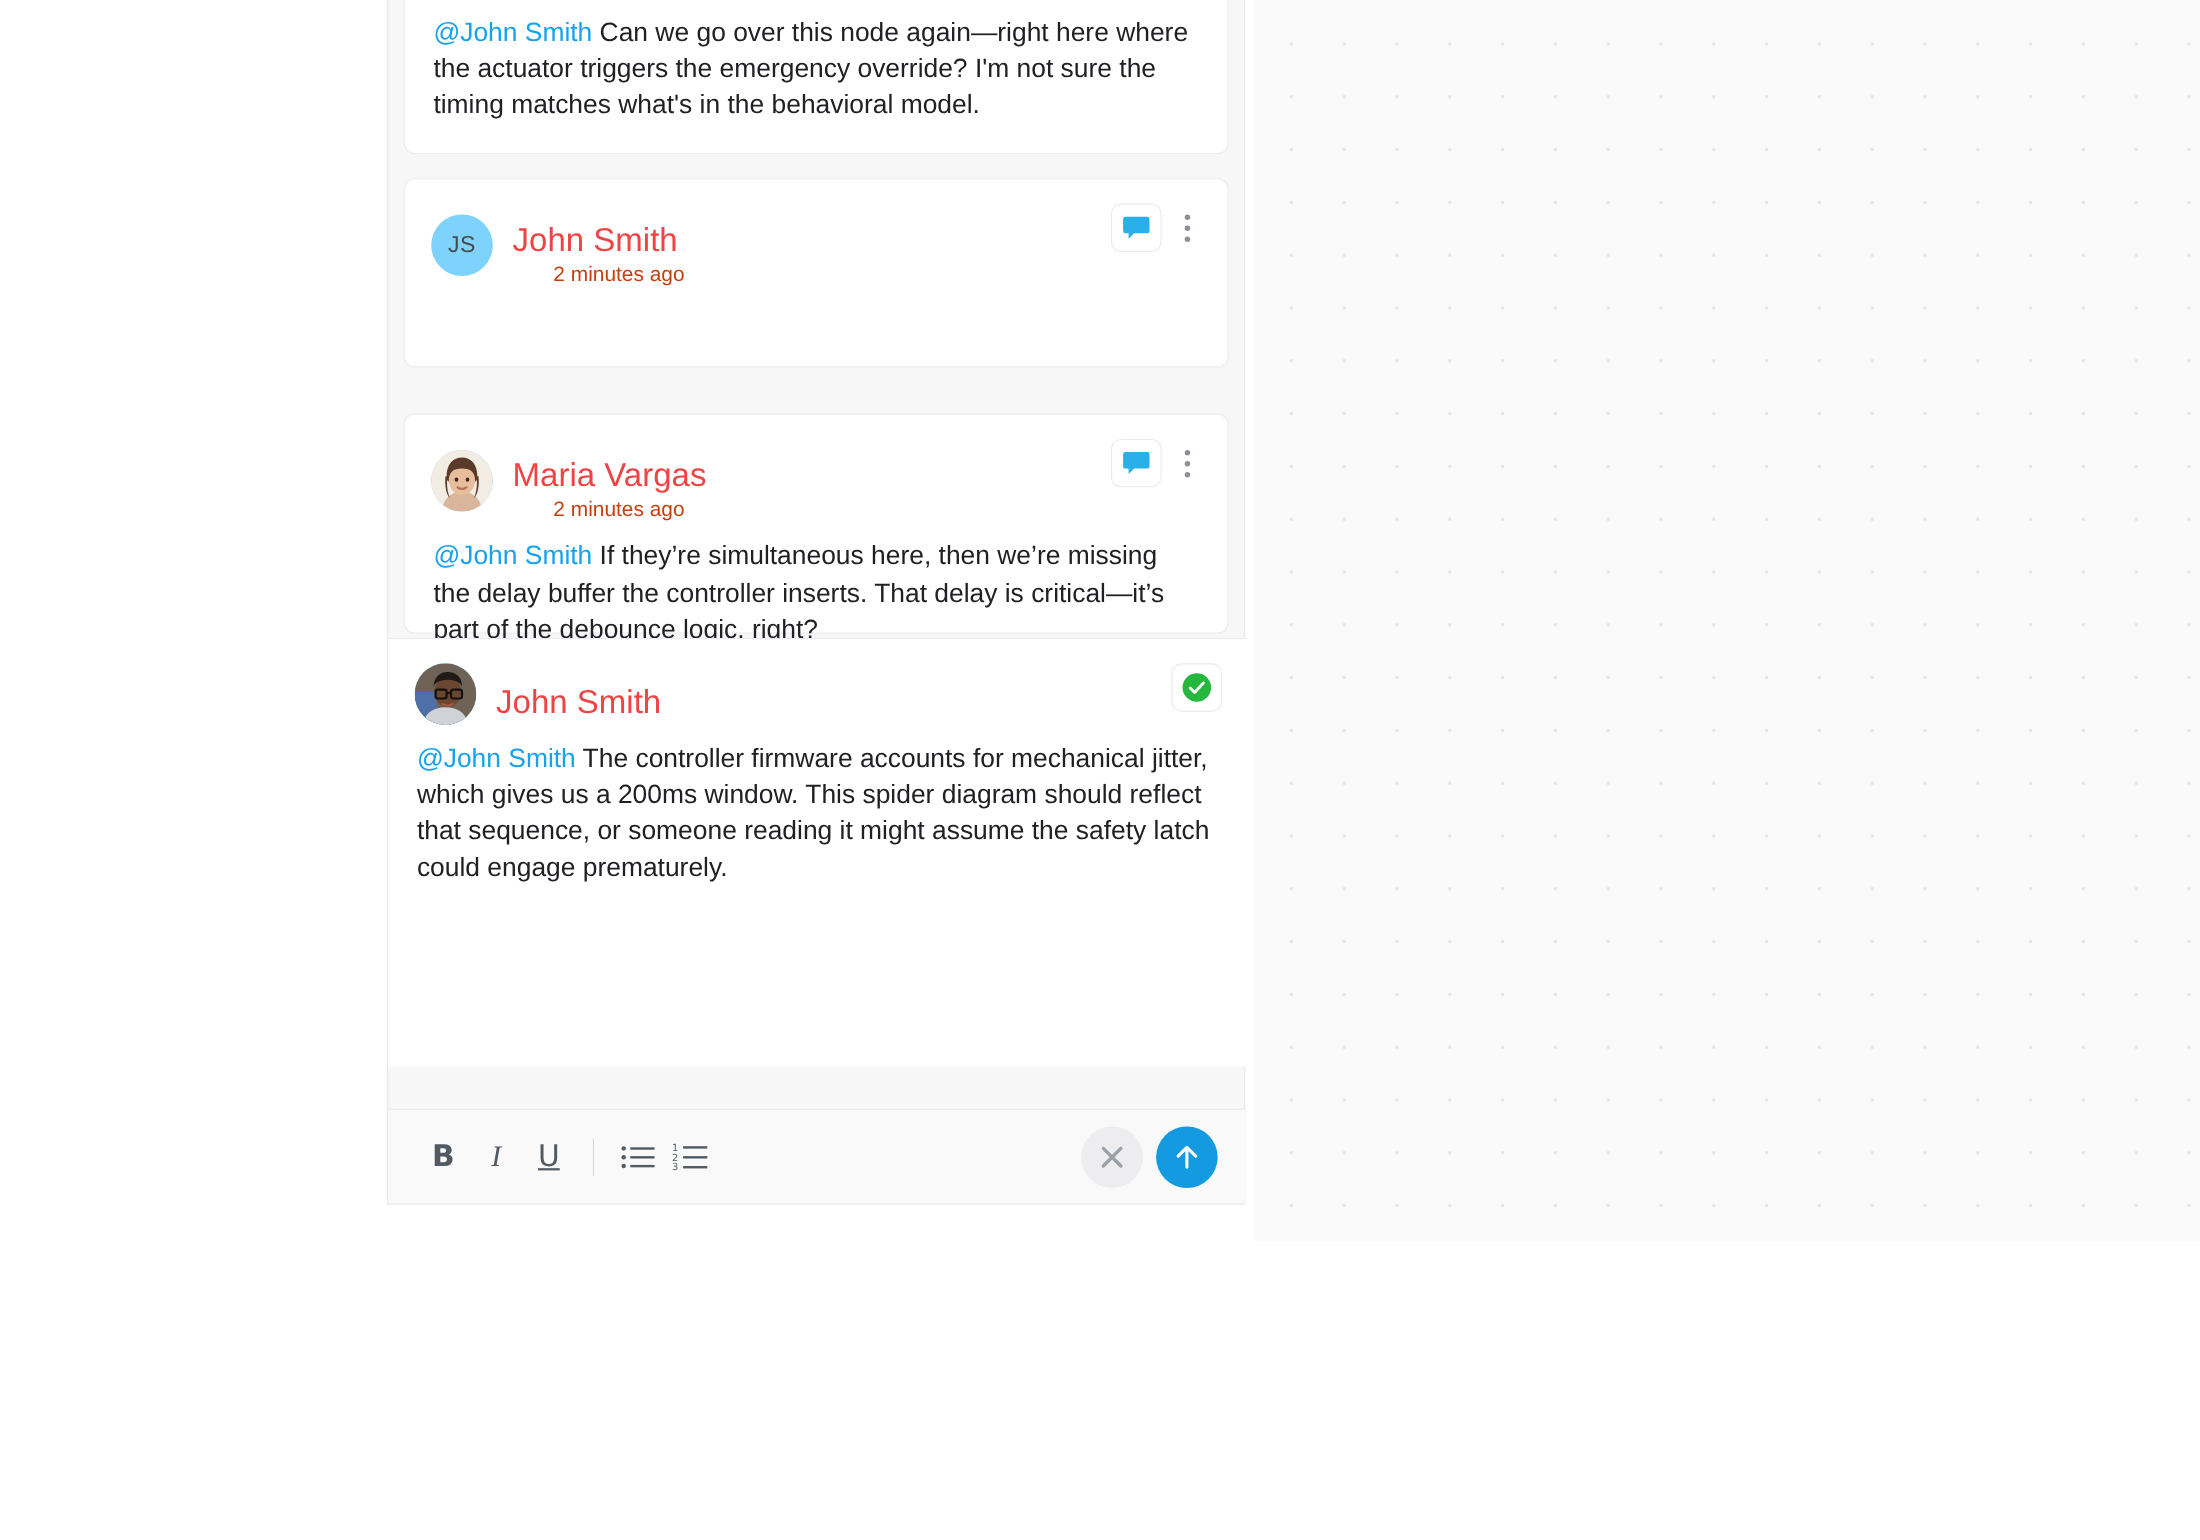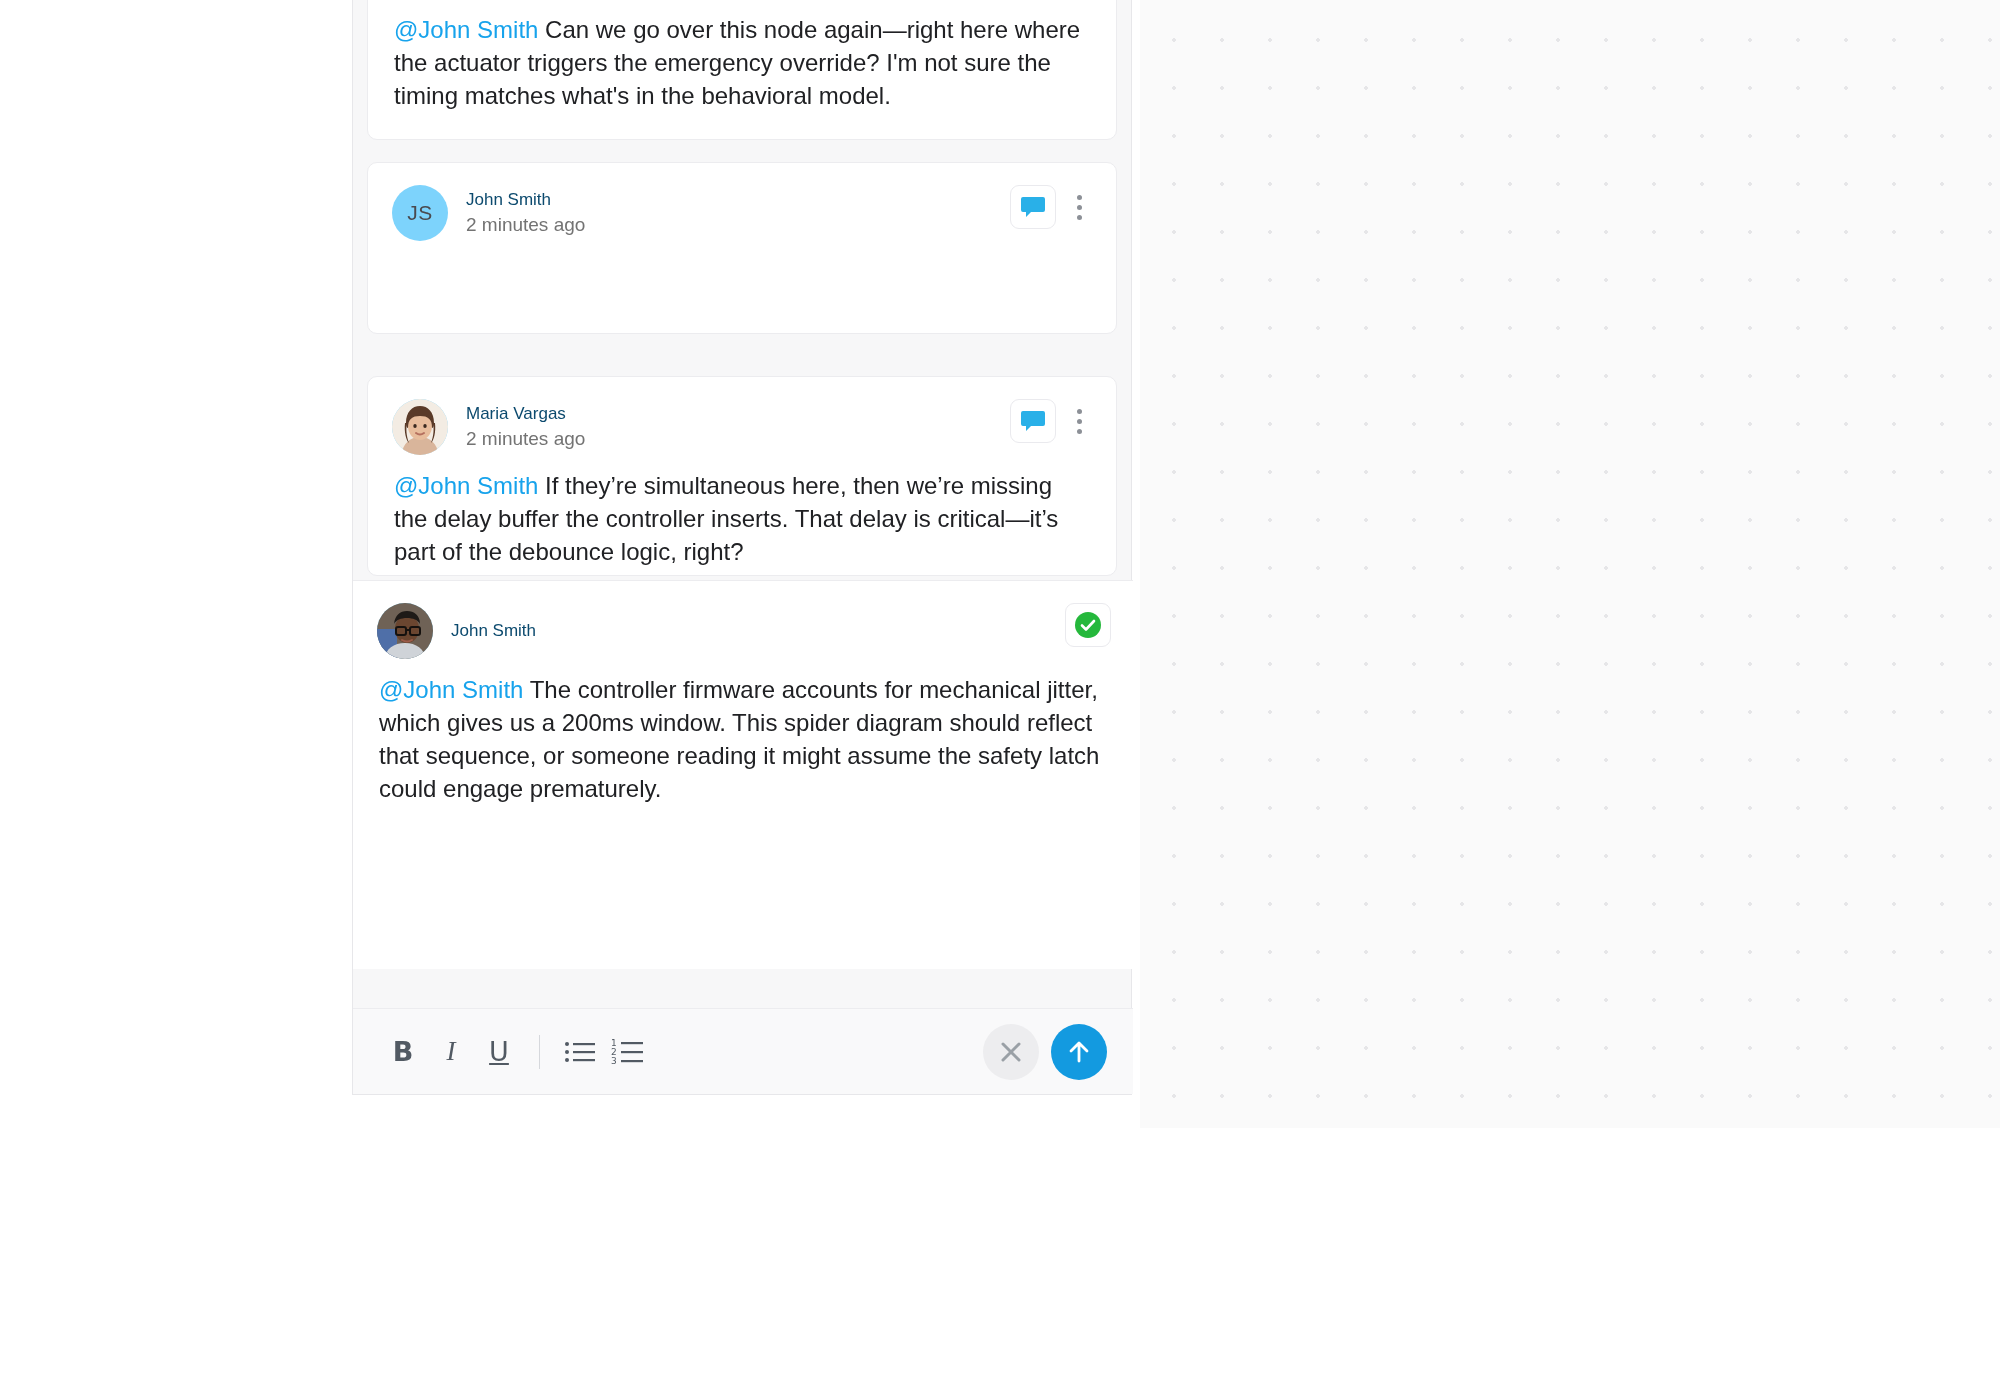--- a/index.html
+++ b/index.html
@@ -49,22 +49,22 @@
     width: 56px; height: 56px; border-radius: 50%;
     flex: 0 0 56px;
     display: flex; align-items: center; justify-content: center;
     overflow: hidden;
     background: #7dd3fc;
     color: #4a4a4f;
     font-size: 21px; letter-spacing: .5px;
   }
   .avatar svg { display: block; }
   .who { margin-left: 18px; }
-  .who .name { font-size: 17px; color: #0c4a6e; line-height: 1.18; }
-  .who .time { font-size: 19px; color: #737373; margin-top: 3px; }
+  .who .name { font-size: 30px; color: #ef4444; line-height: 1.18; margin-top: 16px; }
+  .who .time { font-size: 19px; color: #c2410c; margin-top: 3px; margin-left: 37px; }
 
   .head-actions {
     position: absolute; right: 22px; top: 22px;
     display: flex; align-items: center; gap: 8px;
   }
   .icon-btn {
     width: 46px; height: 44px; border-radius: 9px;
     background: #ffffff; border: 1px solid #eaeaee;
     display: flex; align-items: center; justify-content: center;
   }

